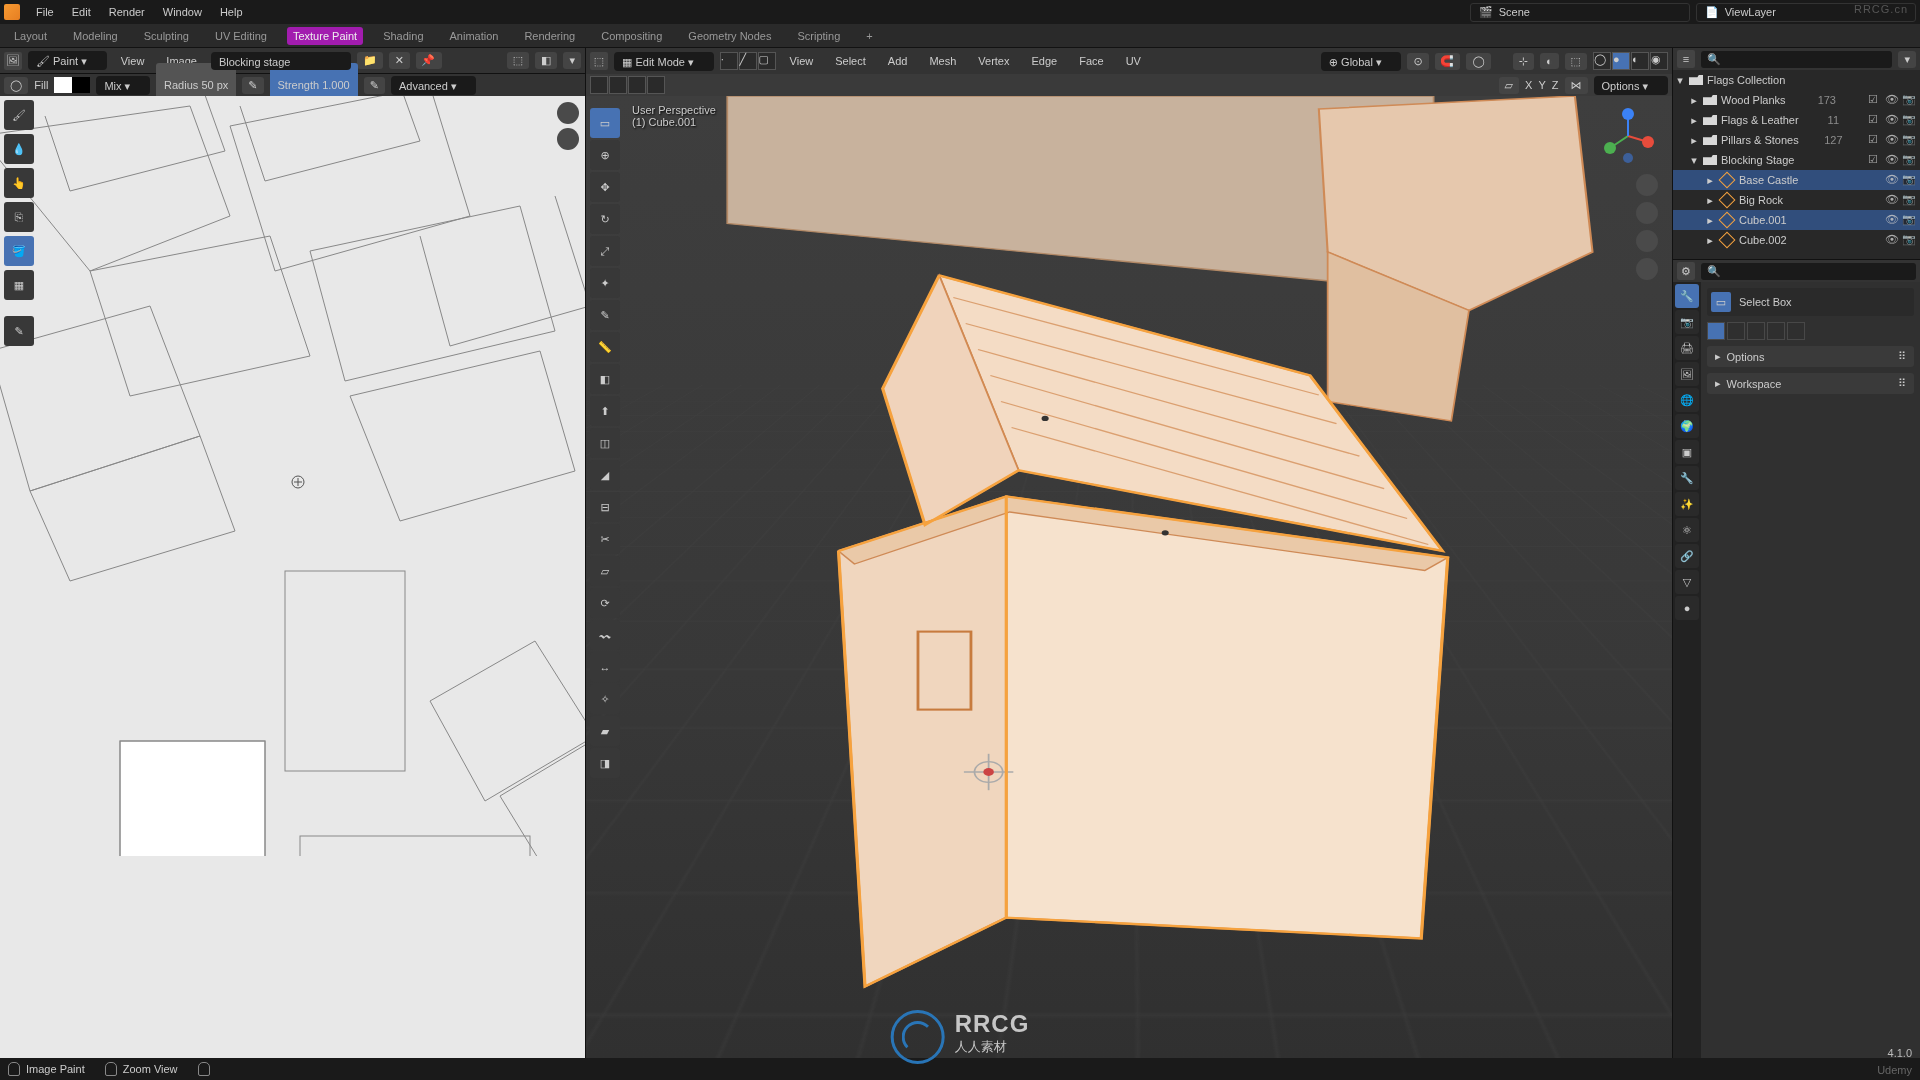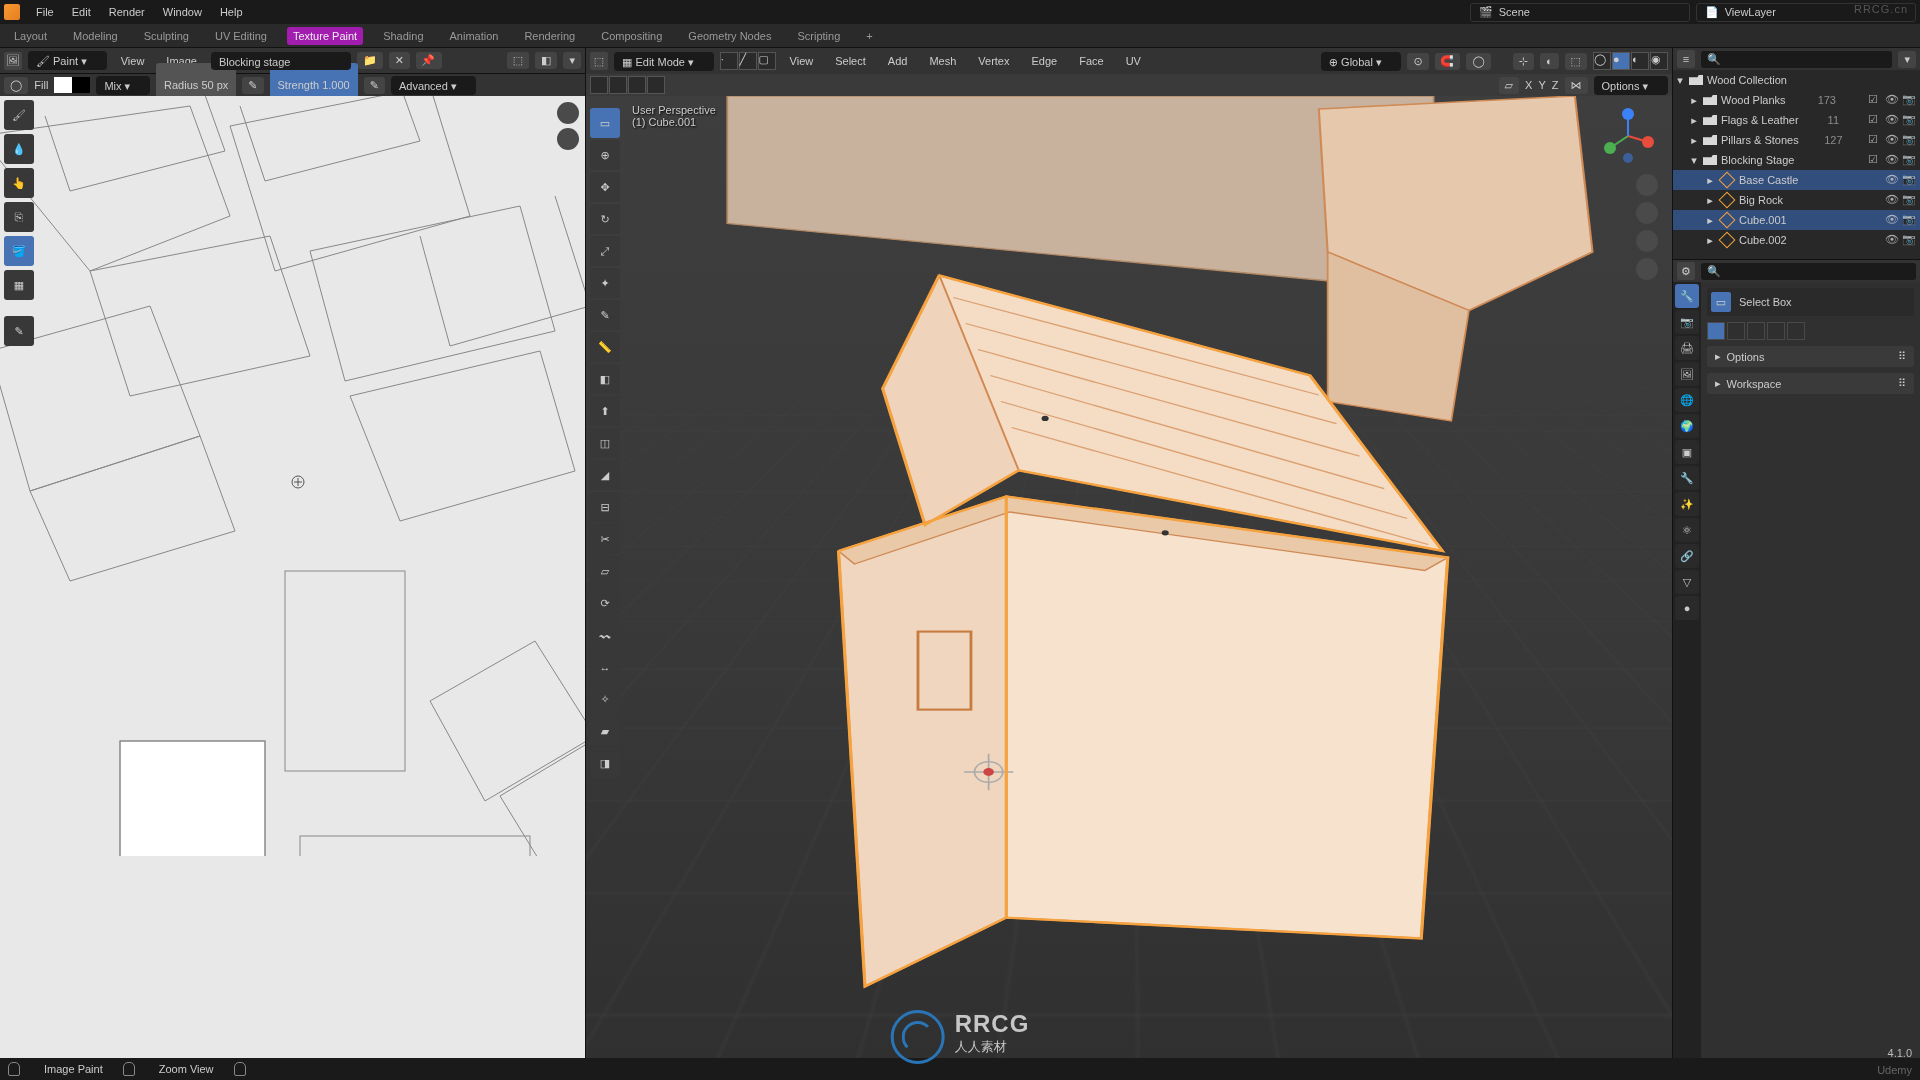--- a/index.html
+++ b/index.html
@@ -55,21 +55,21 @@
 .props-body{flex:1;display:flex}
 .props-tabs{width:28px;background:#222;display:flex;flex-direction:column;gap:2px;padding:2px}
 .ptab{width:24px;height:24px;background:#2a2a2a;border-radius:3px;display:flex;align-items:center;justify-content:center;cursor:pointer}
 .ptab.active{background:#4772b3}
 .props-content{flex:1;background:#303030;padding:6px;display:flex;flex-direction:column;gap:6px}
 .panel{background:#3a3a3a;border-radius:3px}
 .panel-header{padding:4px 8px;display:flex;align-items:center;gap:6px;cursor:pointer}
 .mini-btns{display:flex;gap:2px}
 .mini-btn{width:18px;height:18px;background:#2f2f2f;border:1px solid #484848;cursor:pointer}
 .statusbar{position:absolute;bottom:0;left:0;right:0;height:22px;background:#1a1a1a;display:flex;align-items:center;padding:0 8px;gap:20px}
-.status-item{display:flex;gap:24px;align-items:center;color:#aaa}
+.status-item{display:flex;gap:6px;align-items:center;color:#aaa}
 .mouse-ic{width:12px;height:14px;border:1px solid #888;border-radius:5px 5px 2px 2px}
 .logo-overlay{position:absolute;left:50%;bottom:16px;transform:translateX(-50%);display:flex;align-items:flex-start;gap:10px;z-index:20;opacity:.95}
 .logo-circle{width:54px;height:54px;border:3px solid #2a7abf;border-radius:50%;position:relative}
 .logo-circle::before{content:"";position:absolute;inset:8px;border:3px solid #2a7abf;border-radius:50%;border-right-color:transparent;border-bottom-color:transparent}
 .logo-text{font-size:24px;font-weight:bold;color:#cfcfcf;letter-spacing:1px}
 .logo-sub{font-size:13px;color:#cfcfcf}
 .version{position:absolute;right:8px;bottom:21px;color:#bbb;z-index:20}
 .icon-dropdown{width:18px;height:18px;background:#444;border-radius:2px;display:flex;align-items:center;justify-content:center}
 .num-field{background:#545454;padding:16px 8px;border-radius:3px;color:#eee}
 .color-swatch{width:36px;height:16px;display:flex}
@@ -335,21 +335,21 @@
     <div class="outliner">
       <div class="outliner-header">
         <div class="icon-dropdown">≡</div>
         <div class="search-field">🔍<input style="background: none; border: none; flex: 1 1 0%; color: rgb(204, 204, 204);" placeholder=""></div>
         <div class="hdr-btn">▾</div>
       </div>
       <div class="tree">
         <div class="tree-row">
             <span class="tri">▾</span>
             <span class="coll-icon"></span>
-            <span>Wood Collection</span>
+            <span>Flags Collection</span>
           </div>
 
         <div class="tree-row" style="padding-left:16px">
             <span class="tri">▸</span>
             <span class="coll-icon"></span>
             <span>Wood Planks</span>
             <span style="margin-left:auto;opacity:.6">173</span>
           <div class="tree-icons">
               <span class="tree-ic">☑</span>
               <span class="tree-ic">👁</span>

